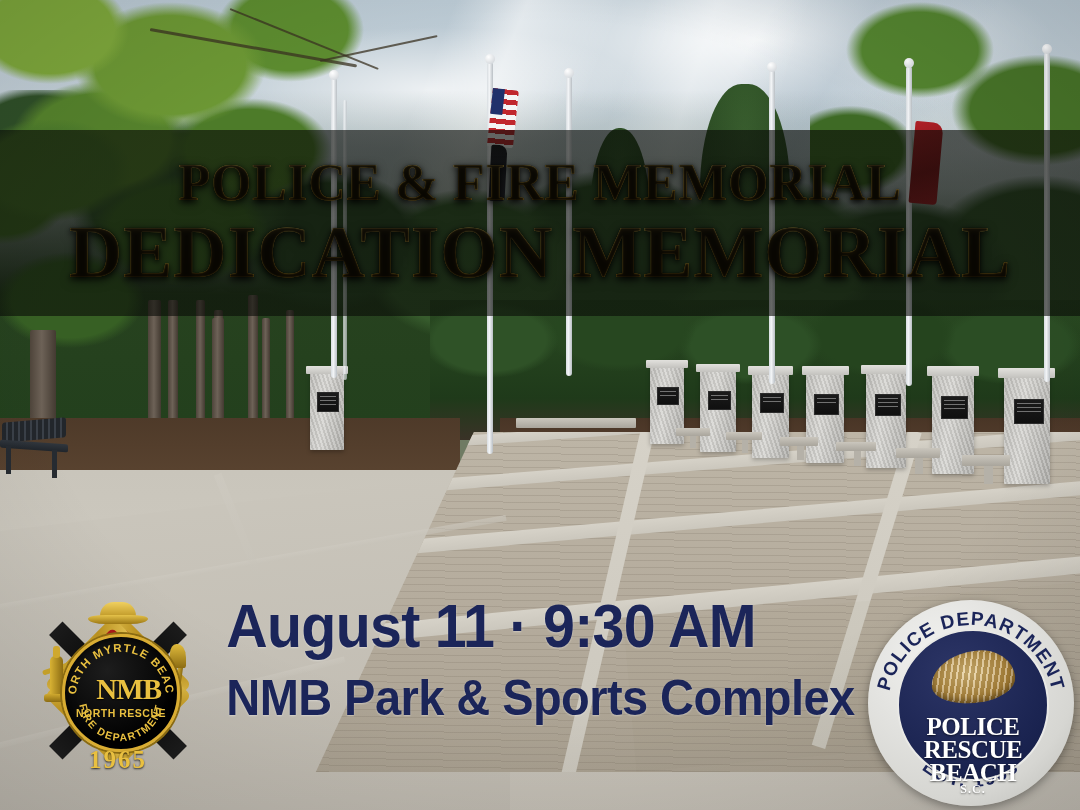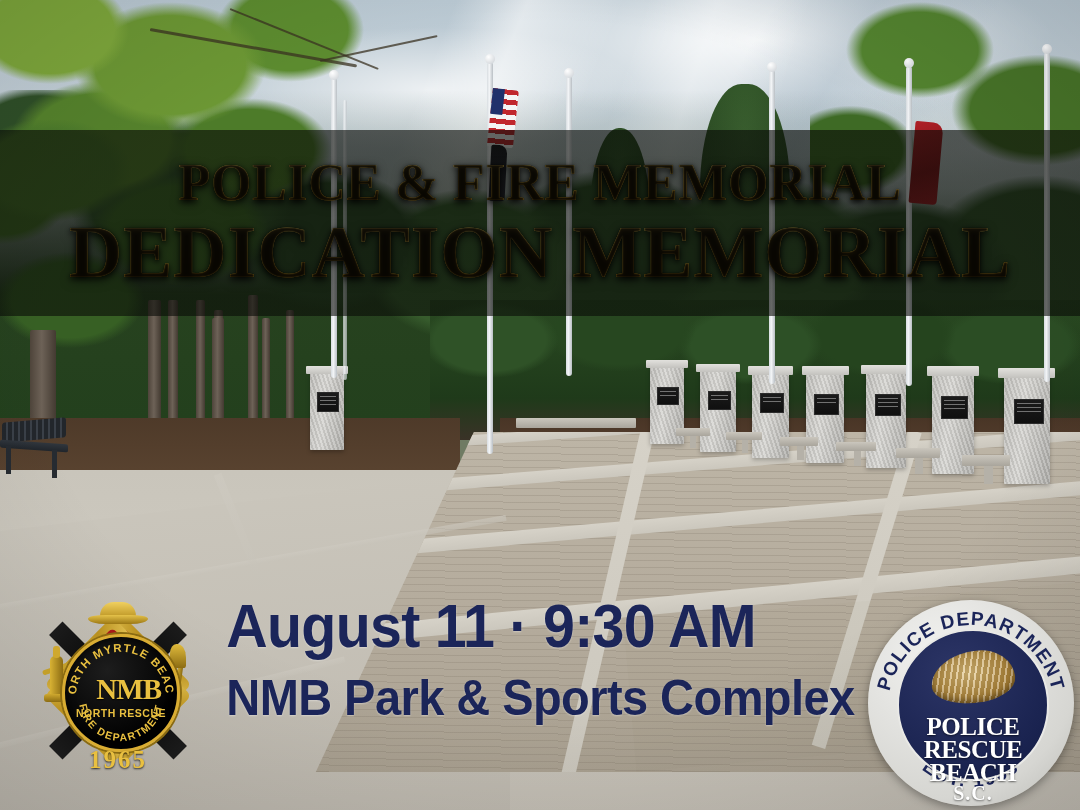--- a/index.html
+++ b/index.html
@@ -328,21 +328,21 @@
   .pb-name{
     position:absolute;left:0;right:0;top:84px;text-align:center;color:#fff;
     font-family:"Liberation Serif","DejaVu Serif",serif;font-weight:700;
     line-height:.92;letter-spacing:-.5px;
     text-shadow:0 1px 2px rgba(0,0,0,.55);
   }
   .pb-name span{display:block;}
   .pb-n1{font-size:25px;}
   .pb-n2{font-size:25px;}
   .pb-n3{font-size:25px;}
-  .pb-n4{font-size:20px;letter-spacing:1px;}
+  .pb-n4{font-size:12px;letter-spacing:1px;}
 </style>
 </head>
 <body>
 
 <div class="poster">
 
   <div class="photo">
 
     <div class="sky"></div>
     <div class="cloudband"></div>

